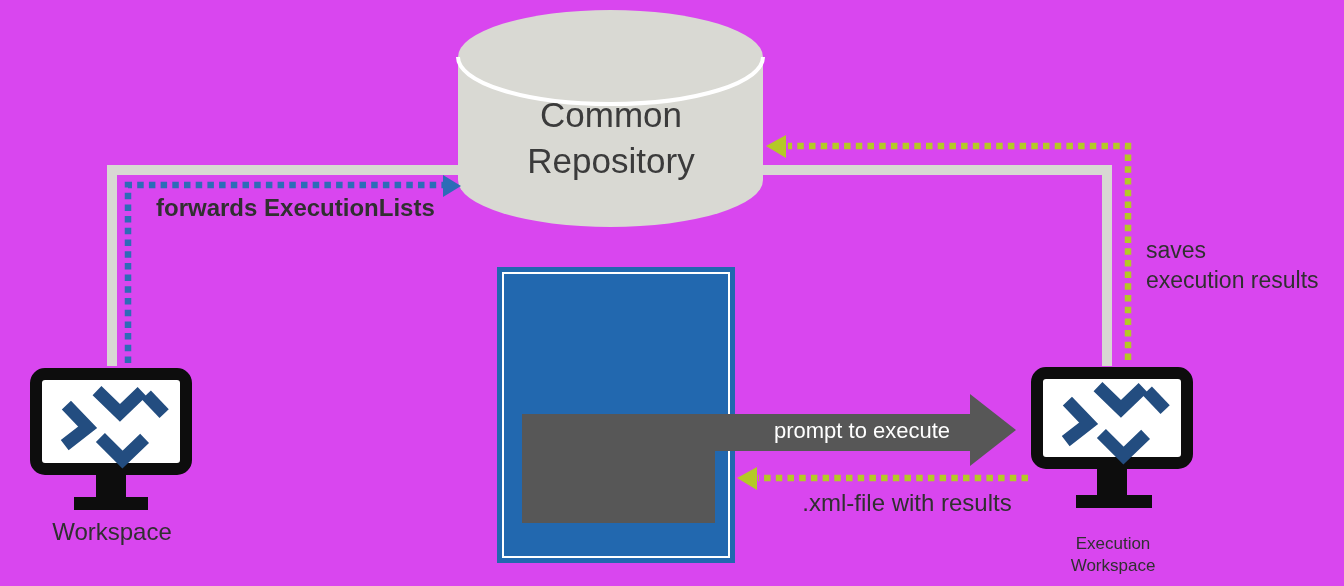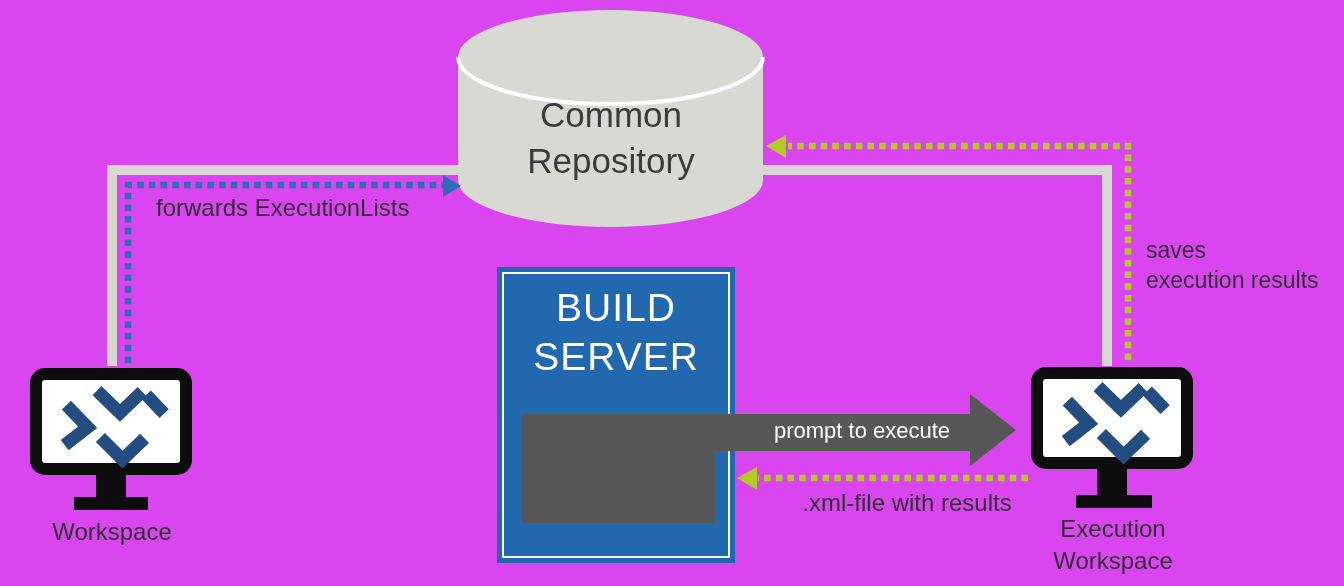--- a/index.html
+++ b/index.html
@@ -45,29 +45,29 @@
   }
   .lbl-buildserver {
     left: 497px; top: 284px; width: 238px;
     font-size: 39px; line-height: 1.25; color: #ffffff;
     letter-spacing: 1px;
   }
   .lbl-ciclient {
     left: 520px; top: 446px; width: 196px;
     font-size: 33px; color: #ffffff;
   }
-  .lbl-forwards { left: 156px; top: 192px; font-size: 24px; }
+  .lbl-forwards { left: 156px; top: 192px; font-size: 24px; font-weight: bold; }
   .lbl-saves { left: 1146px; top: 236px; font-size: 23px; line-height: 1.3; }
   .lbl-prompt {
     left: 737px; top: 417px; width: 250px;
     font-size: 22px; color: #ffffff;
   }
   .lbl-xml { left: 763px; top: 487px; width: 288px; font-size: 24px; }
   .lbl-ws-left { left: 37px; top: 516px; width: 150px; font-size: 24px; }
-  .lbl-ws-right { left: 1032px; top: 513px; width: 162px; font-size: 24px; line-height: 1.32; }
+  .lbl-ws-right { left: 1032px; top: 533px; width: 162px; font-size: 17px; line-height: 1.32; }
 </style>
 </head>
 <body>
 
 <div class="canvas">
 
   <div class="blue-box"></div>
 
   <svg class="layer-svg" viewBox="0 0 1344 586">
     <defs>
@@ -108,22 +108,20 @@
       <rect x="1037" y="373" width="150" height="90" rx="9" fill="#ffffff" stroke="#0d0d0d" stroke-width="12"></rect>
       <rect x="1097" y="468" width="30" height="27" fill="#0d0d0d"></rect>
       <rect x="1076" y="495" width="76" height="13" fill="#0d0d0d"></rect>
       <use href="#ws-logo" transform="translate(1064,385) scale(0.85)"></use>
     </g>
   </svg>
 
   <div class="lbl lbl-repo pre center">Common
 Repository</div>
 
-  <div class="lbl lbl-buildserver pre center">BUILD
-SERVER</div>
 
 
   <div class="lbl lbl-forwards">forwards ExecutionLists</div>
 
   <div class="lbl lbl-saves pre">saves
 execution results</div>
 
   <div class="lbl lbl-xml center">.xml-file with results</div>
 
   <div class="lbl lbl-prompt center">prompt to execute</div>

